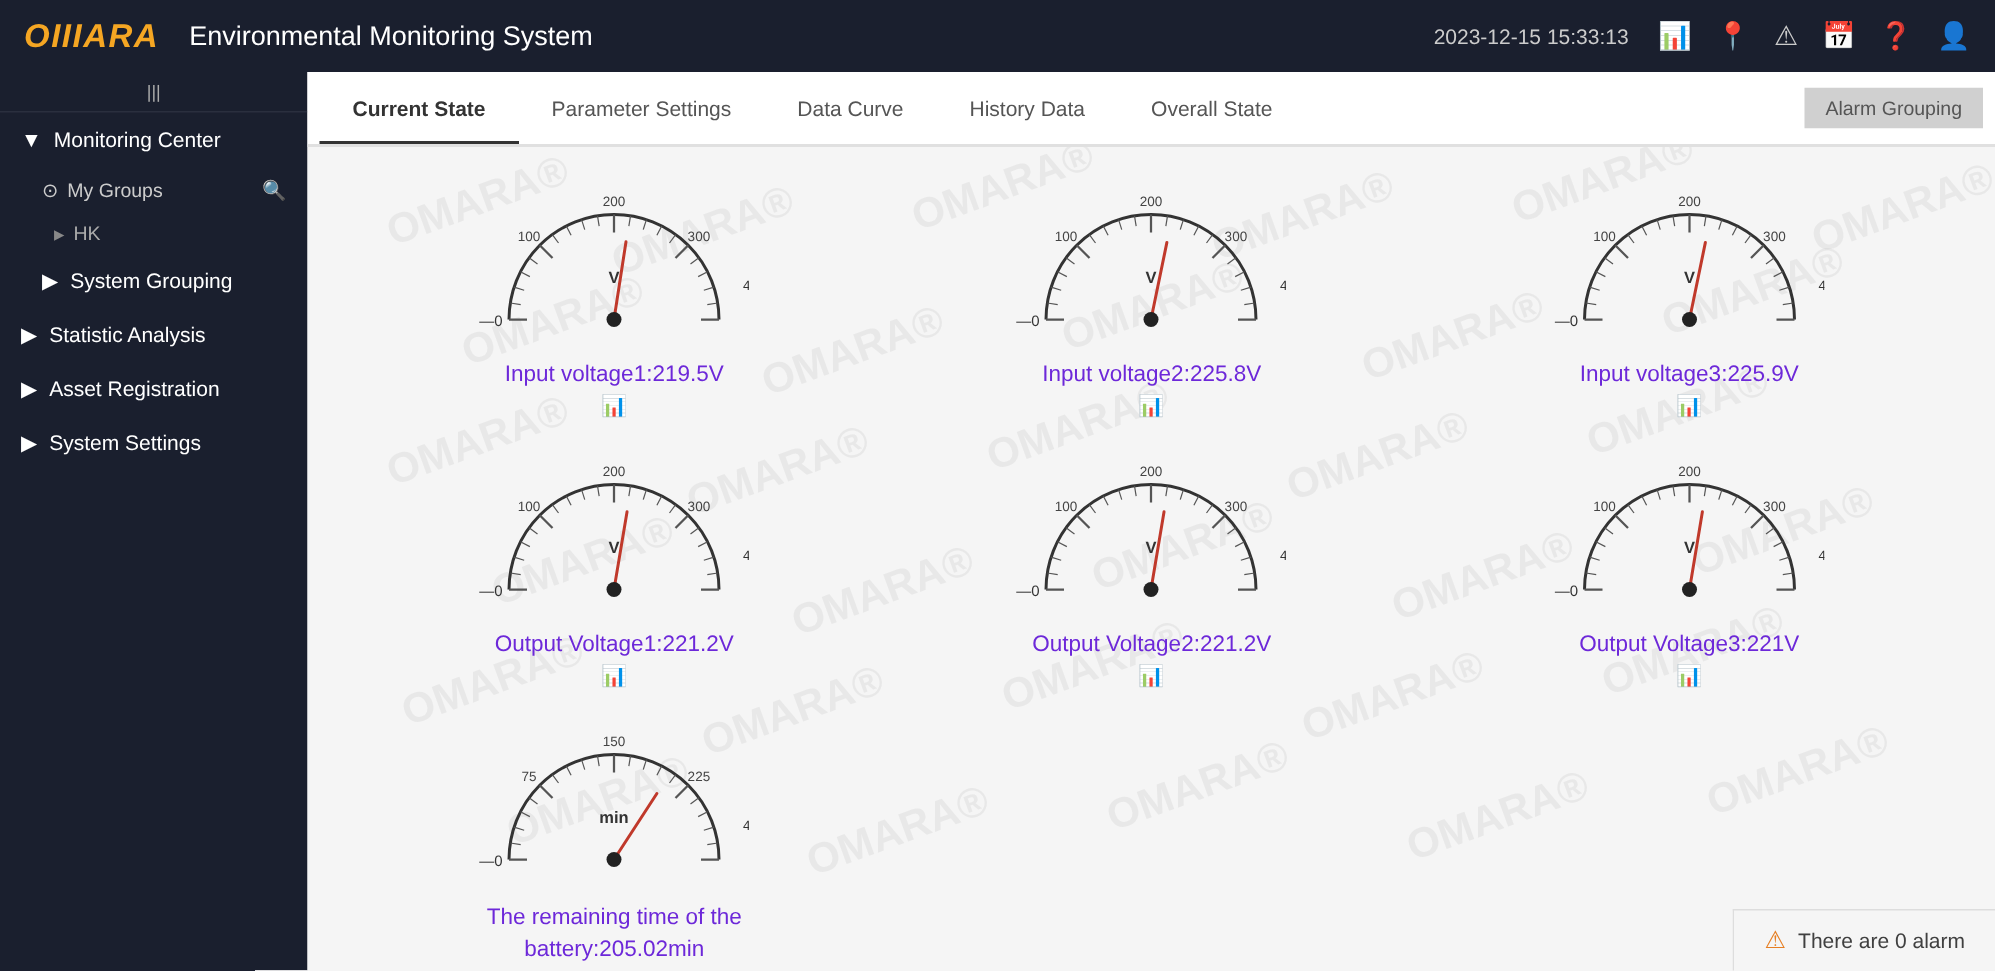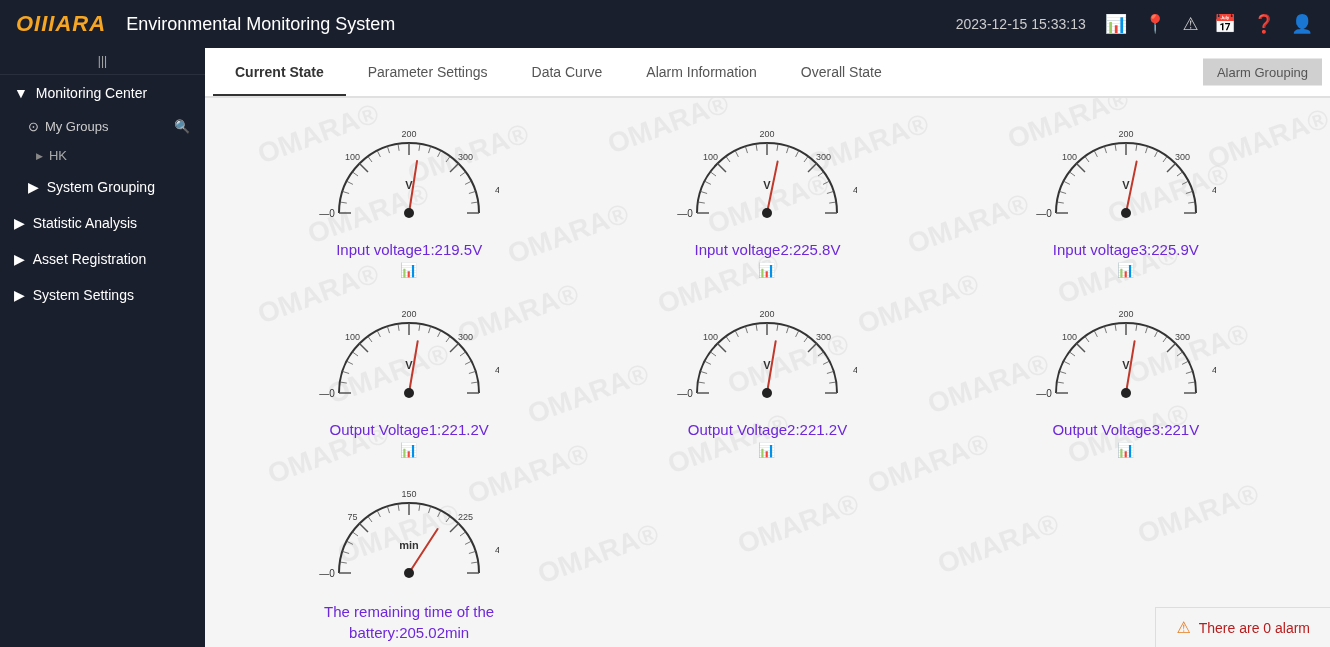--- a/index.html
+++ b/index.html
@@ -221,21 +221,21 @@
       align-items: center;
       gap: 8px;
       font-size: 14px;
       z-index: 100;
     }
     .alarm-bar-icon {
       color: #e67e22;
       font-size: 16px;
     }
     .alarm-bar-text {
-      color: #b91c1c;
+      color: #404040;
     }
 
     
     .gauge-cell-last {
       grid-column: 1;
     }
   </style>
 </head>
 <body>
 
@@ -292,21 +292,21 @@
       <span>System Settings</span>
     </div>
   </div>
 
   <div class="content">
 
     <div class="tabs">
       <div class="tab active">Current State</div>
       <div class="tab">Parameter Settings</div>
       <div class="tab">Data Curve</div>
-      <div class="tab">Alarm Information</div>
+      <div class="tab">History Data</div>
       <div class="tab">Overall State</div>
       <button class="alarm-release-btn">Alarm Grouping</button>
     </div>
 
     <div class="gauge-grid" id="gauge-grid">
 
       <div class="watermark" id="watermark-container">
           <div class="watermark-text" style="left: 50px; top: 20px;">OMARA®</div>
           <div class="watermark-text" style="left: 200px; top: 40px;">OMARA®</div>
           <div class="watermark-text" style="left: 400px; top: 10px;">OMARA®</div>

